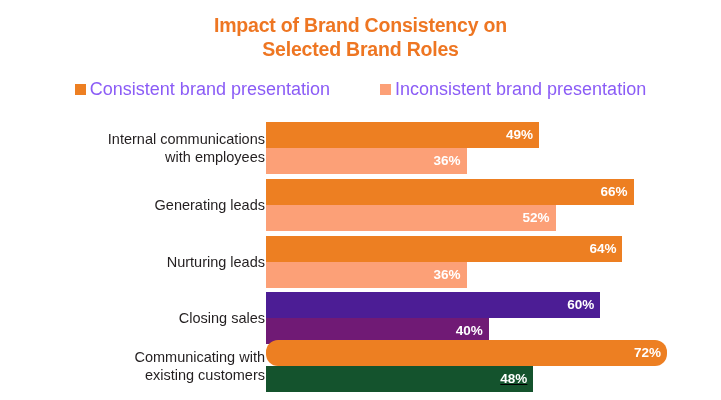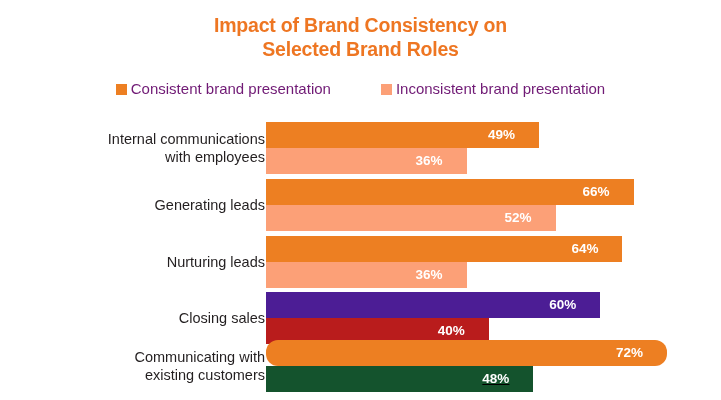--- a/index.html
+++ b/index.html
@@ -44,22 +44,22 @@
     left: 0;
     top: 81px;
     width: 721px;
     display: flex;
     justify-content: center;
     align-items: center;
   }
   .legend-item {
     display: flex;
     align-items: center;
-    font-size: 15px;
-    color: #701a75;
+    font-size: 18px;
+    color: #8b5cf6;
     white-space: nowrap;
   }
   .legend-item + .legend-item {
     margin-left: 50px;
   }
   .legend-swatch {
     width: 11px;
     height: 11px;
     margin-right: 4px;
     flex: 0 0 auto;
@@ -106,21 +106,21 @@
   }
 
   .bar {
     position: absolute;
     left: 0;
     height: 26px;
     display: flex;
     align-items: center;
     justify-content: flex-end;
     box-sizing: border-box;
-    padding-right: 24px;
+    padding-right: 6px;
   }
   .bar.consistent   { top: 0px; }
   .bar.inconsistent { top: 26px; }
 
   .bar-value {
     color: #ffffff;
     font-size: 13.5px;
     font-weight: bold;
     line-height: 14px;
   }
@@ -188,21 +188,21 @@
         </div>
       </div>
       <div class="bar-group" style="top: 178px;">
         <div class="category-label">
           <span style="display: block;">Closing sales</span>
         </div>
         <div class="bars">
           <div class="bar consistent" style="width: 334.2px; background: #4c1d95;">
             <span class="bar-value">60%</span>
           </div>
-          <div class="bar inconsistent" style="width: 222.8px; background: #b91c1c;">
+          <div class="bar inconsistent" style="width: 222.8px; background: #701a75;">
             <span class="bar-value">40%</span>
           </div>
         </div>
       </div>
       <div class="bar-group" style="top: 226px;">
         <div class="category-label">
           <span style="display: block;">Communicating with</span>
           <span style="display: block;">existing customers</span>
         </div>
         <div class="bars">

